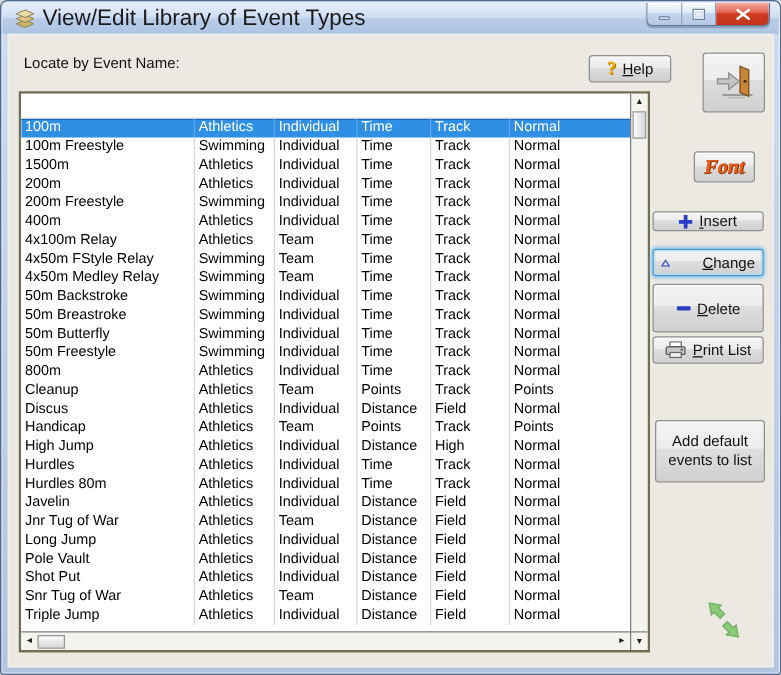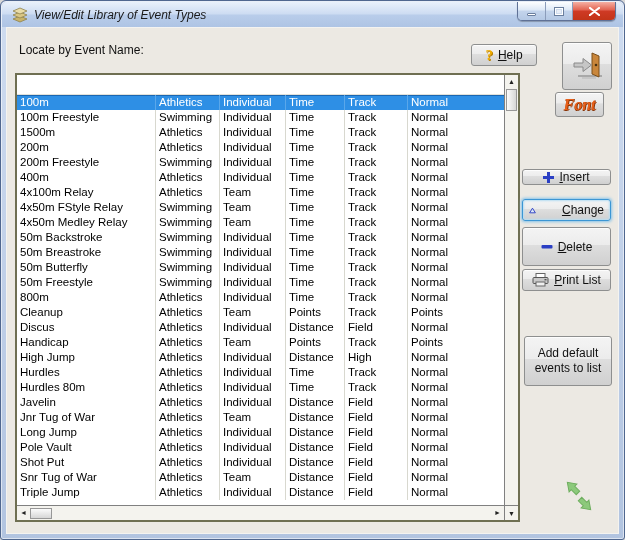--- a/index.html
+++ b/index.html
@@ -4,21 +4,21 @@
 <style>
   html,body{margin:0;padding:0;background:#d8d8d8;font-family:"Liberation Sans","DejaVu Sans",sans-serif;}
   *{box-sizing:border-box;}
   .window{position:relative;width:625px;height:540px;background:linear-gradient(#cfdcf0,#b2c4e0);
     border:1px solid #50678f;border-radius:6px 6px 3px 3px;overflow:hidden;
     box-shadow:inset 0 0 0 1px rgba(255,255,255,.55);}
   
   .titlebar{position:absolute;left:1px;right:1px;top:1px;height:25px;border-radius:5px 5px 0 0;
     background:linear-gradient(#e9f1fb,#cddcf2 48%,#b9cdea 52%,#aec4e4);display:flex;align-items:center;}
   .titlebar-icon{width:18px;height:16px;margin:0 5px 0 9px;display:inline-block;}
-  .title-text{font-size:12px;color:#1a1a1a;white-space:nowrap;font-style:italic;}
+  .title-text{font-size:18px;color:#1a1a1a;white-space:nowrap;}
   .win-controls{position:absolute;top:0;right:7px;height:19px;display:flex;border:1px solid #5f7196;border-top:none;
     border-radius:0 0 5px 5px;overflow:hidden;box-shadow:0 1px 1px rgba(0,0,0,.25);}
   .win-btn{width:28px;height:18px;display:flex;align-items:center;justify-content:center;
     background:linear-gradient(#fdfeff,#dde8f6 45%,#c3d4ec 50%,#b4c8e4);border-right:1px solid #8b9cba;cursor:pointer;}
   .win-btn.max{width:27px;}
   .win-btn.close{width:42px;border-right:none;background:linear-gradient(#f5b0a4,#e2614f 45%,#cf3a25 50%,#c33418);}
   .glyph-min{width:9px;height:3px;background:#fff;border:1px solid #6b7f9e;border-radius:1px;margin-top:6px;}
   .glyph-max{width:10px;height:9px;border:1px solid #6b7f9e;background:#fff;position:relative;}
   .glyph-max::after{content:"";position:absolute;left:1px;right:1px;top:1px;bottom:1px;border:1px solid #cfdcee;background:#e8eef7;}
   
@@ -29,21 +29,21 @@
   .btn{position:absolute;display:flex;align-items:center;justify-content:center;gap:5px;
     border:1px solid #8e8f8f;border-radius:3px;font-size:12px;color:#111;cursor:pointer;
     background:linear-gradient(#f4f4f4,#ececec 45%,#dedede 46%,#d0d0d0);
     box-shadow:inset 0 1px 0 rgba(255,255,255,.8);font-family:inherit;}
   .btn u{text-decoration:underline;}
   .btn.focused{border-color:#3c96d4;box-shadow:0 0 3px 1px #86c3ea, inset 0 0 2px 1px #b8ddf2;gap:26px;}
   .help-btn{left:465px;top:17px;width:66px;height:22px;}
   .help-q{font-family:"Liberation Serif","DejaVu Serif",serif;font-weight:bold;font-size:15px;color:#f0ad00;
     text-shadow:1px 1px 0 #b97f00;line-height:1;}
   .exit-btn{left:556px;top:15px;width:50px;height:48px;}
-  .font-btn{left:549px;top:65px;width:49px;height:25px;}
+  .font-btn{left:549px;top:94px;width:49px;height:25px;}
   .font-text{font-family:"Liberation Serif","DejaVu Serif",serif;font-style:italic;font-weight:bold;
     font-size:16px;color:var(--font-orange,#e8601a);text-shadow:0 1px 0 #8a3508, 1px 0 0 #8a3508;}
   .insert-btn{left:516px;top:142px;width:89px;height:16px;}
   .change-btn{left:516px;top:172px;width:89px;height:22px;}
   .delete-btn{left:516px;top:200px;width:89px;height:39px;}
   .print-btn{left:516px;top:242px;width:89px;height:22px;}
   .adddef-btn{left:518px;top:309px;width:88px;height:50px;font-size:12px;line-height:15px;text-align:center;padding:2px;}
   .resize-arrows{position:absolute;left:558px;top:452px;width:32px;height:36px;}
   
   .table-frame{position:absolute;left:9px;top:46px;width:505px;height:449px;background:#fff;

